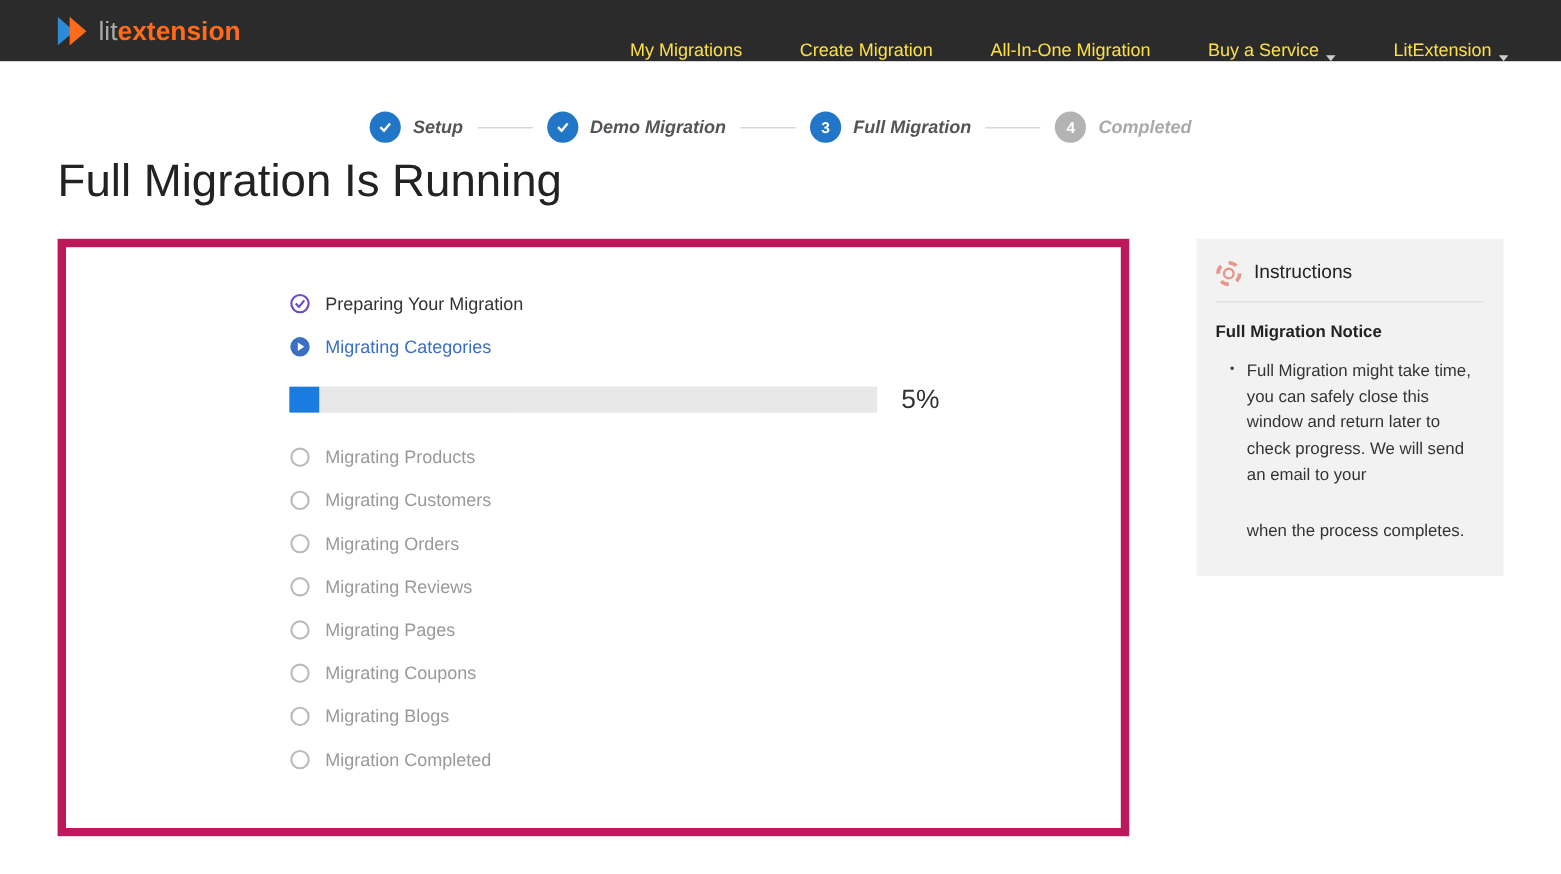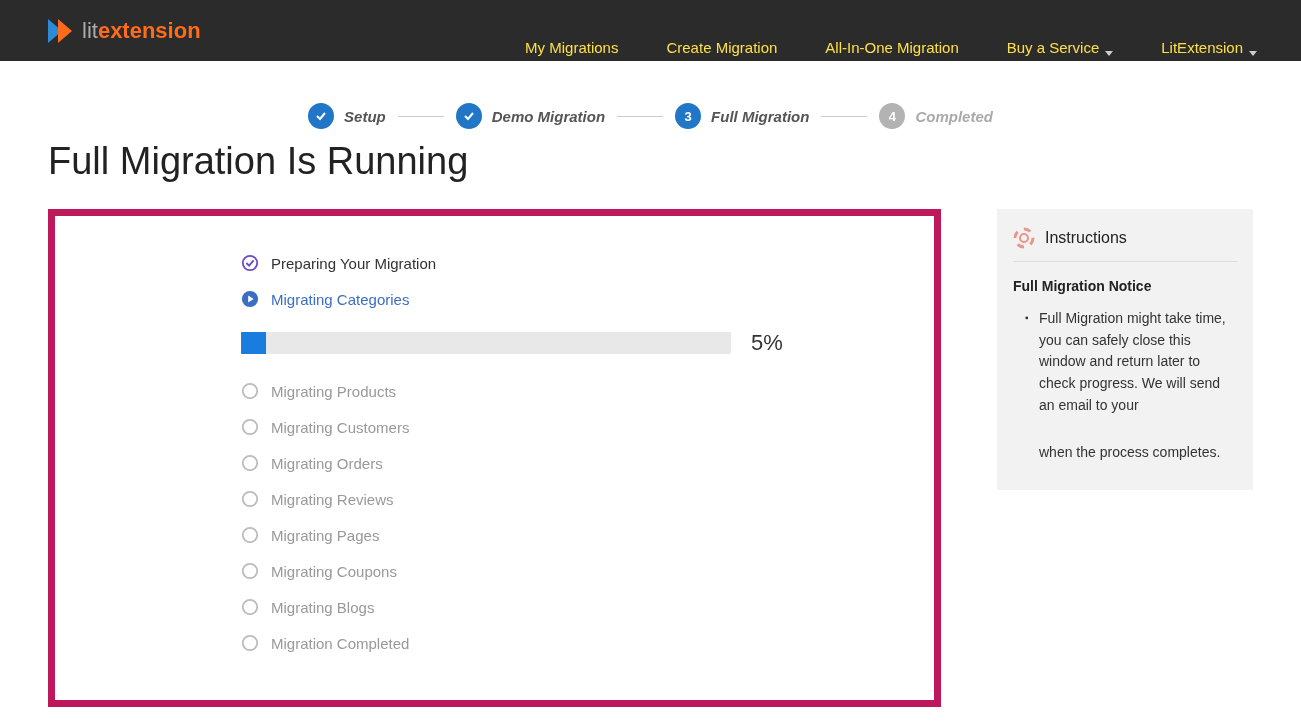--- a/index.html
+++ b/index.html
@@ -4,21 +4,21 @@
 <style>
 * { margin: 0; padding: 0; box-sizing: border-box; }
 body {
   font-family: -apple-system, BlinkMacSystemFont, "Segoe UI", Arial, sans-serif;
   background: #fff;
   color: #333;
   width: 1301px;
 }
 .navbar {
   background: #2b2b2b;
-  height: 61px;
+  height: 51px;
   display: flex;
   align-items: center;
   padding: 0 20px 0 48px;
 }
 .logo {
   display: flex;
   align-items: center;
   gap: 6px;
   cursor: pointer;
 }

